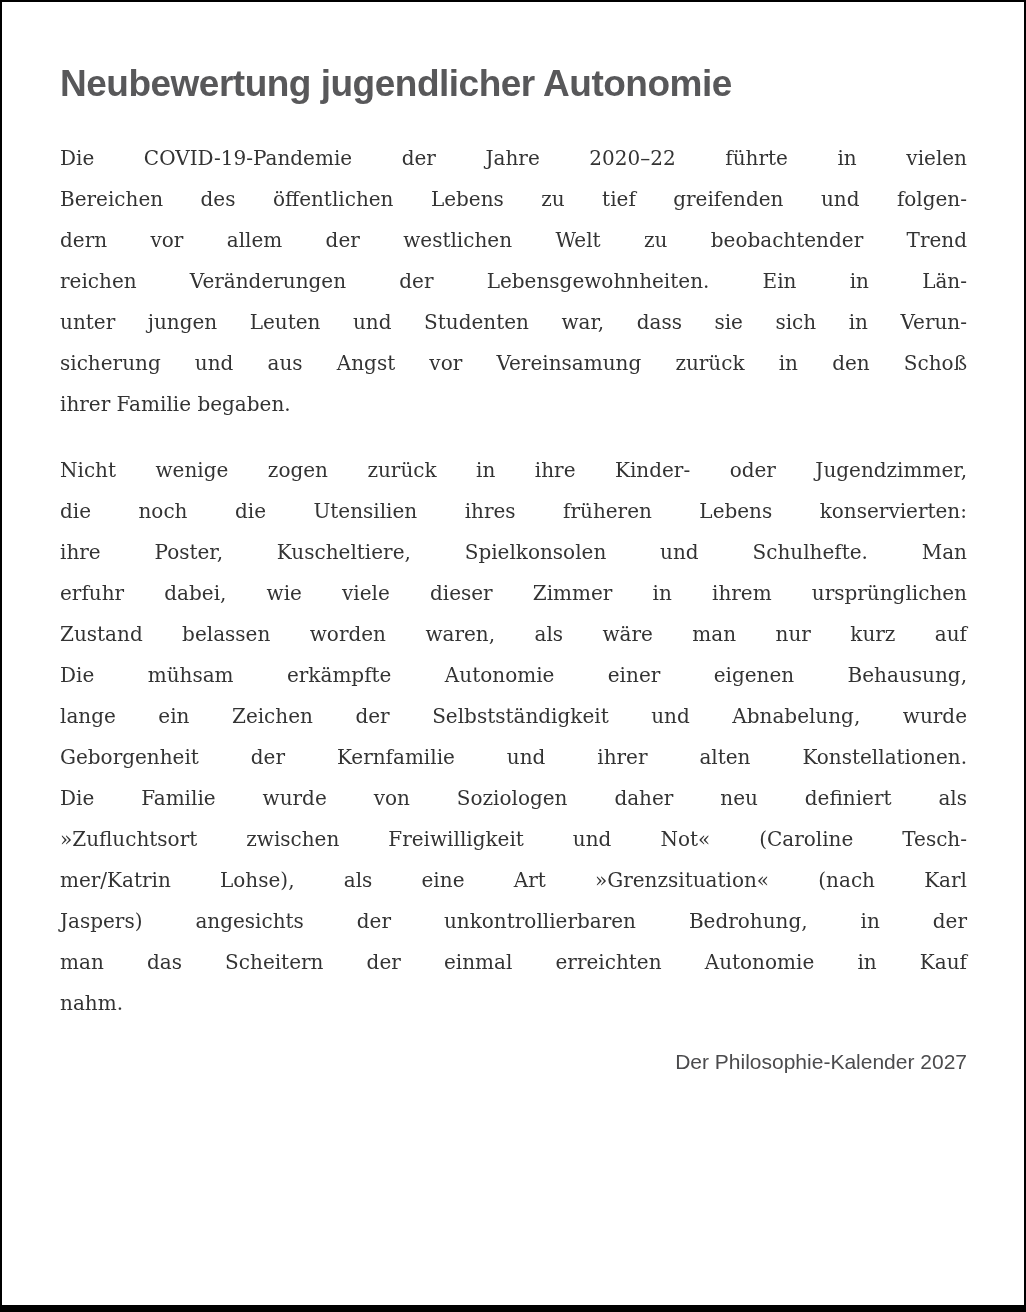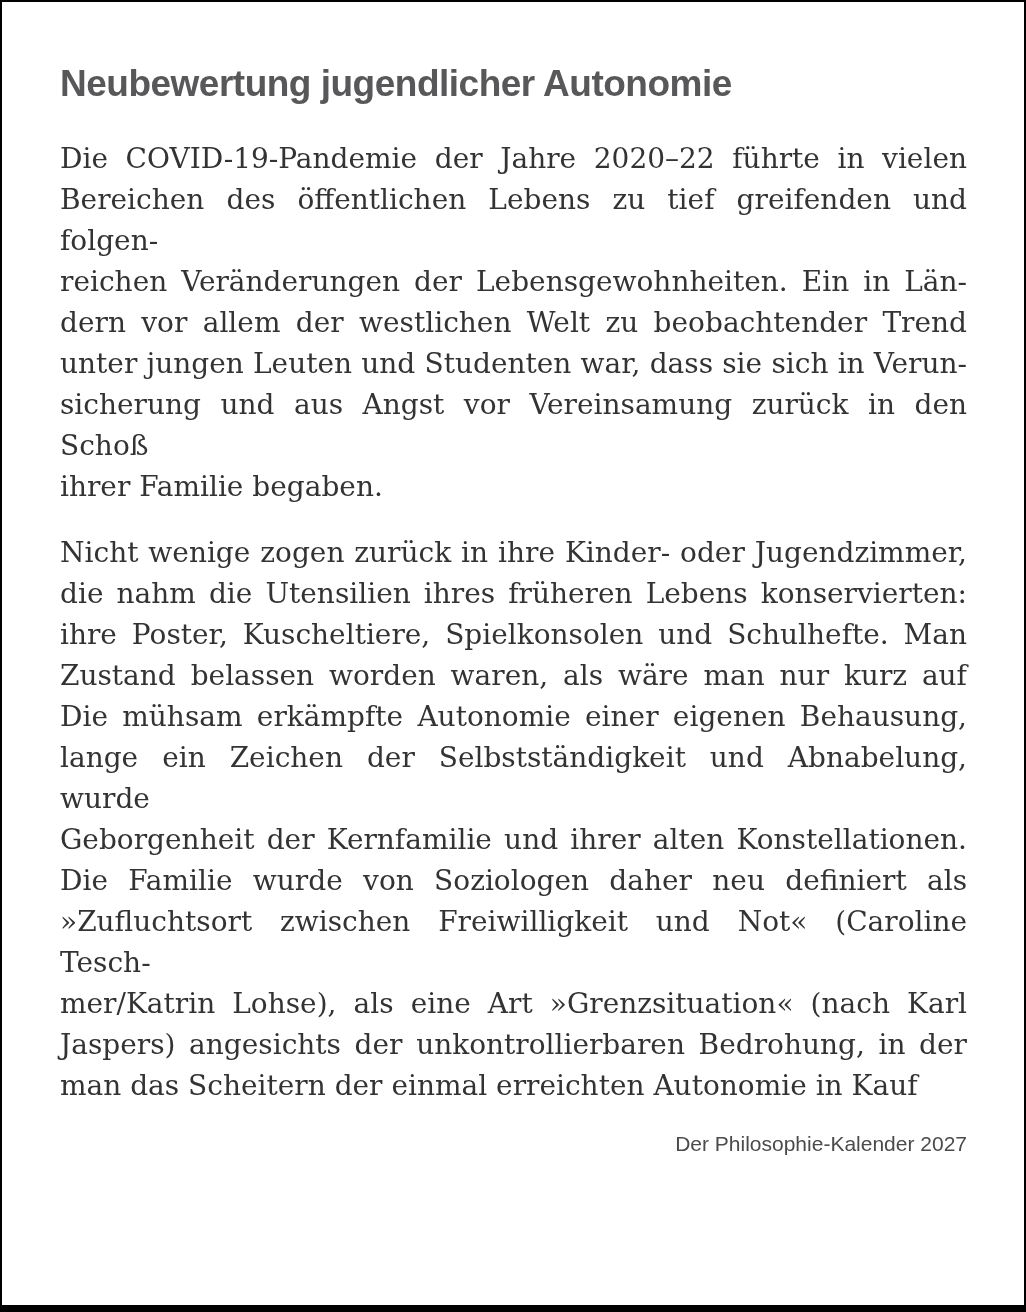--- a/index.html
+++ b/index.html
@@ -30,21 +30,21 @@
     font-family: "Liberation Sans", sans-serif;
     font-weight: bold;
     font-size: 37px;
     line-height: 44px;
     letter-spacing: -0.5px;
     color: var(--color-title);
     margin-bottom: 32px;
   }
   .para {
     font-family: "DejaVu Serif", "Liberation Serif", serif;
-    font-size: 28px;
+    font-size: 20px;
     color: var(--color-body);
     margin-bottom: 25px;
   }
   .line {
     line-height: 41px;
     text-align: justify;
     text-align-last: justify;
     white-space: normal;
   }
   .para .line:last-child {
@@ -65,39 +65,41 @@
 <div class="page">
   <div class="content">
 
     <h1 class="title">Neubewertung jugendlicher Autonomie</h1>
 
     <div>
 
         <div class="para">
           <div class="line">Die COVID-19-Pandemie der Jahre 2020–22 führte in vielen</div>
           <div class="line">Bereichen des öffentlichen Lebens zu tief greifenden und folgen-</div>
+          <div class="line">dern vor allem der westlichen Welt zu beobachtender Trend</div>
           <div class="line">reichen Veränderungen der Lebensgewohnheiten. Ein in Län-</div>
-          <div class="line">dern vor allem der westlichen Welt zu beobachtender Trend</div>
           <div class="line">unter jungen Leuten und Studenten war, dass sie sich in Verun-</div>
           <div class="line">sicherung und aus Angst vor Vereinsamung zurück in den Schoß</div>
           <div class="line">ihrer Familie begaben.</div>
         </div>
 
         <div class="para">
           <div class="line">Nicht wenige zogen zurück in ihre Kinder- oder Jugendzimmer,</div>
-          <div class="line">die nahm die Utensilien ihres früheren Lebens konservierten:</div>
+          <div class="line">die noch die Utensilien ihres früheren Lebens konservierten:</div>
           <div class="line">ihre Poster, Kuscheltiere, Spielkonsolen und Schulhefte. Man</div>
+          <div class="line">erfuhr dabei, wie viele dieser Zimmer in ihrem ursprünglichen</div>
           <div class="line">Zustand belassen worden waren, als wäre man nur kurz auf</div>
           <div class="line">Die mühsam erkämpfte Autonomie einer eigenen Behausung,</div>
           <div class="line">lange ein Zeichen der Selbstständigkeit und Abnabelung, wurde</div>
           <div class="line">Geborgenheit der Kernfamilie und ihrer alten Konstellationen.</div>
           <div class="line">Die Familie wurde von Soziologen daher neu definiert als</div>
           <div class="line">»Zufluchtsort zwischen Freiwilligkeit und Not« (Caroline Tesch-</div>
           <div class="line">mer/Katrin Lohse), als eine Art »Grenzsituation« (nach Karl</div>
           <div class="line">Jaspers) angesichts der unkontrollierbaren Bedrohung, in der</div>
           <div class="line">man das Scheitern der einmal erreichten Autonomie in Kauf</div>
+          <div class="line">nahm.</div>
         </div>
       </div>
 
     <div class="attribution">Der Philosophie-Kalender 2027</div>
 
   </div>
 </div>
 
 </body></html>

